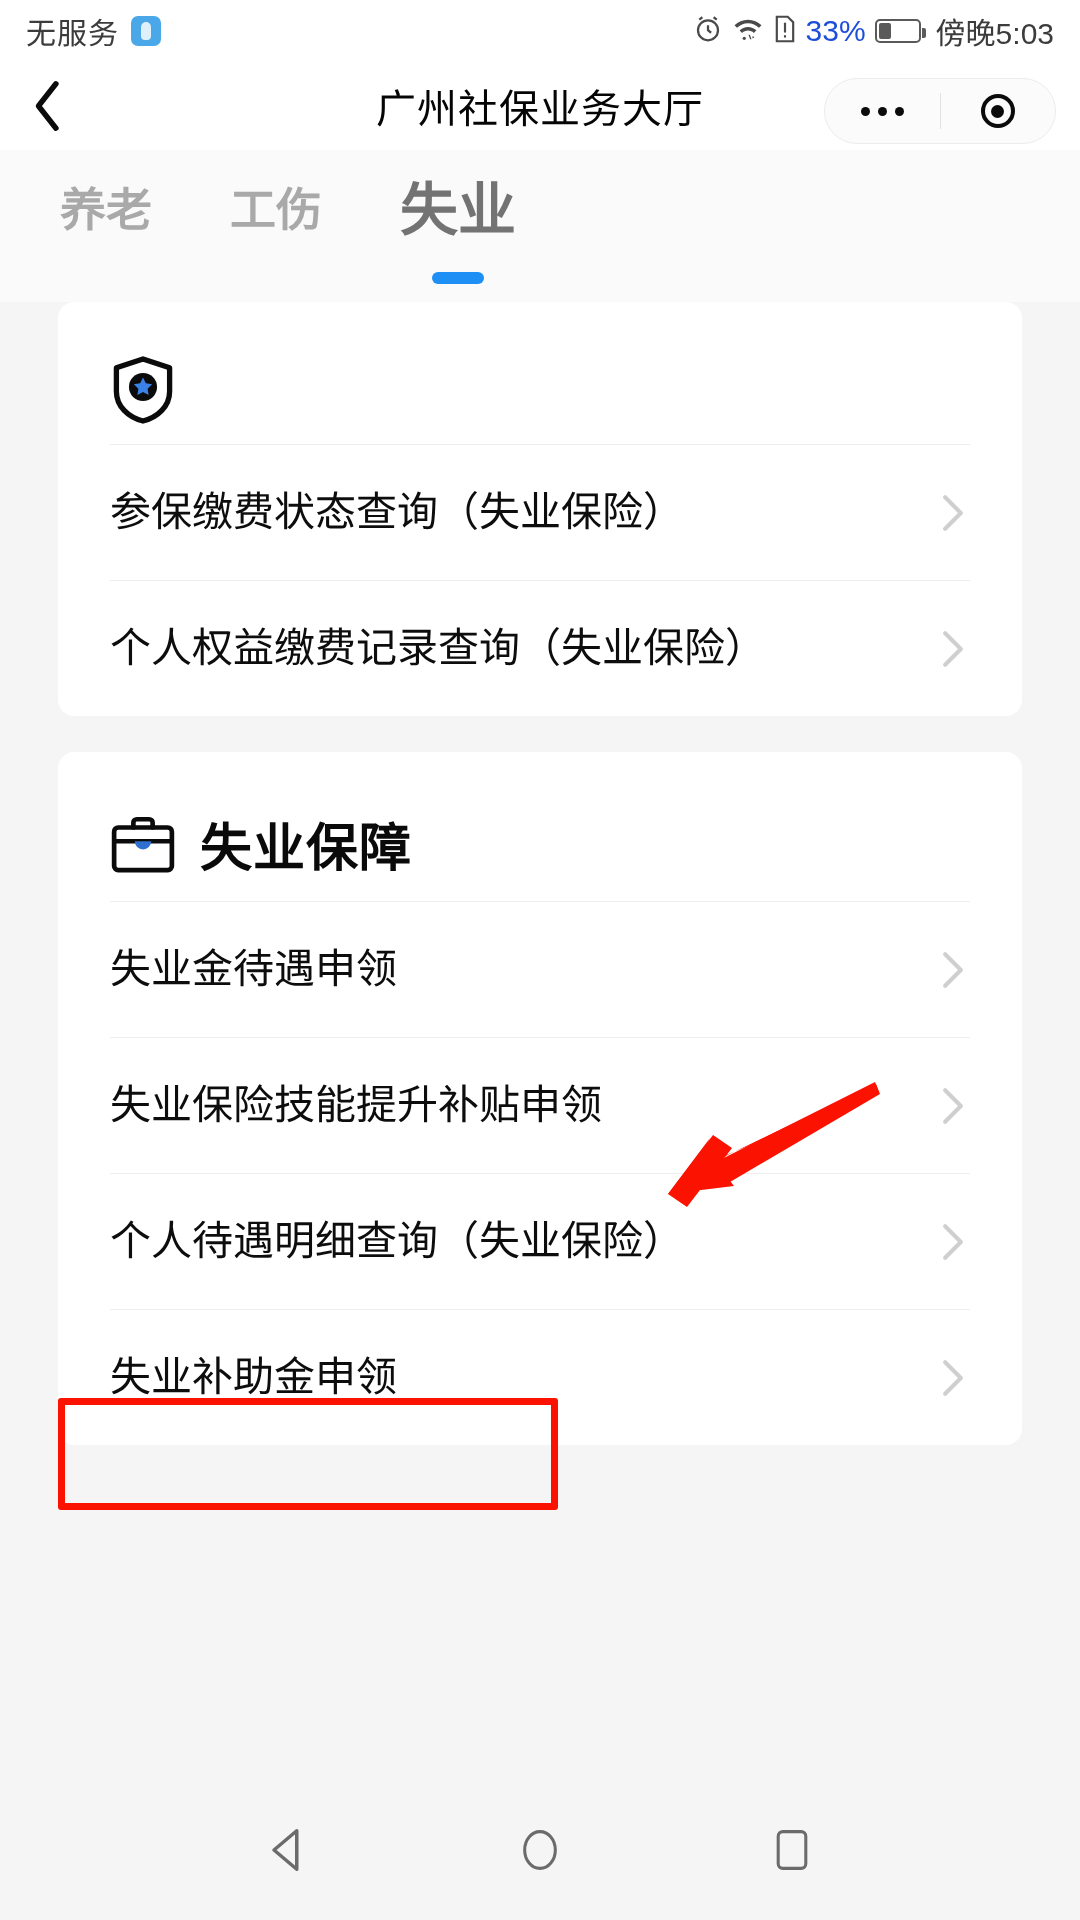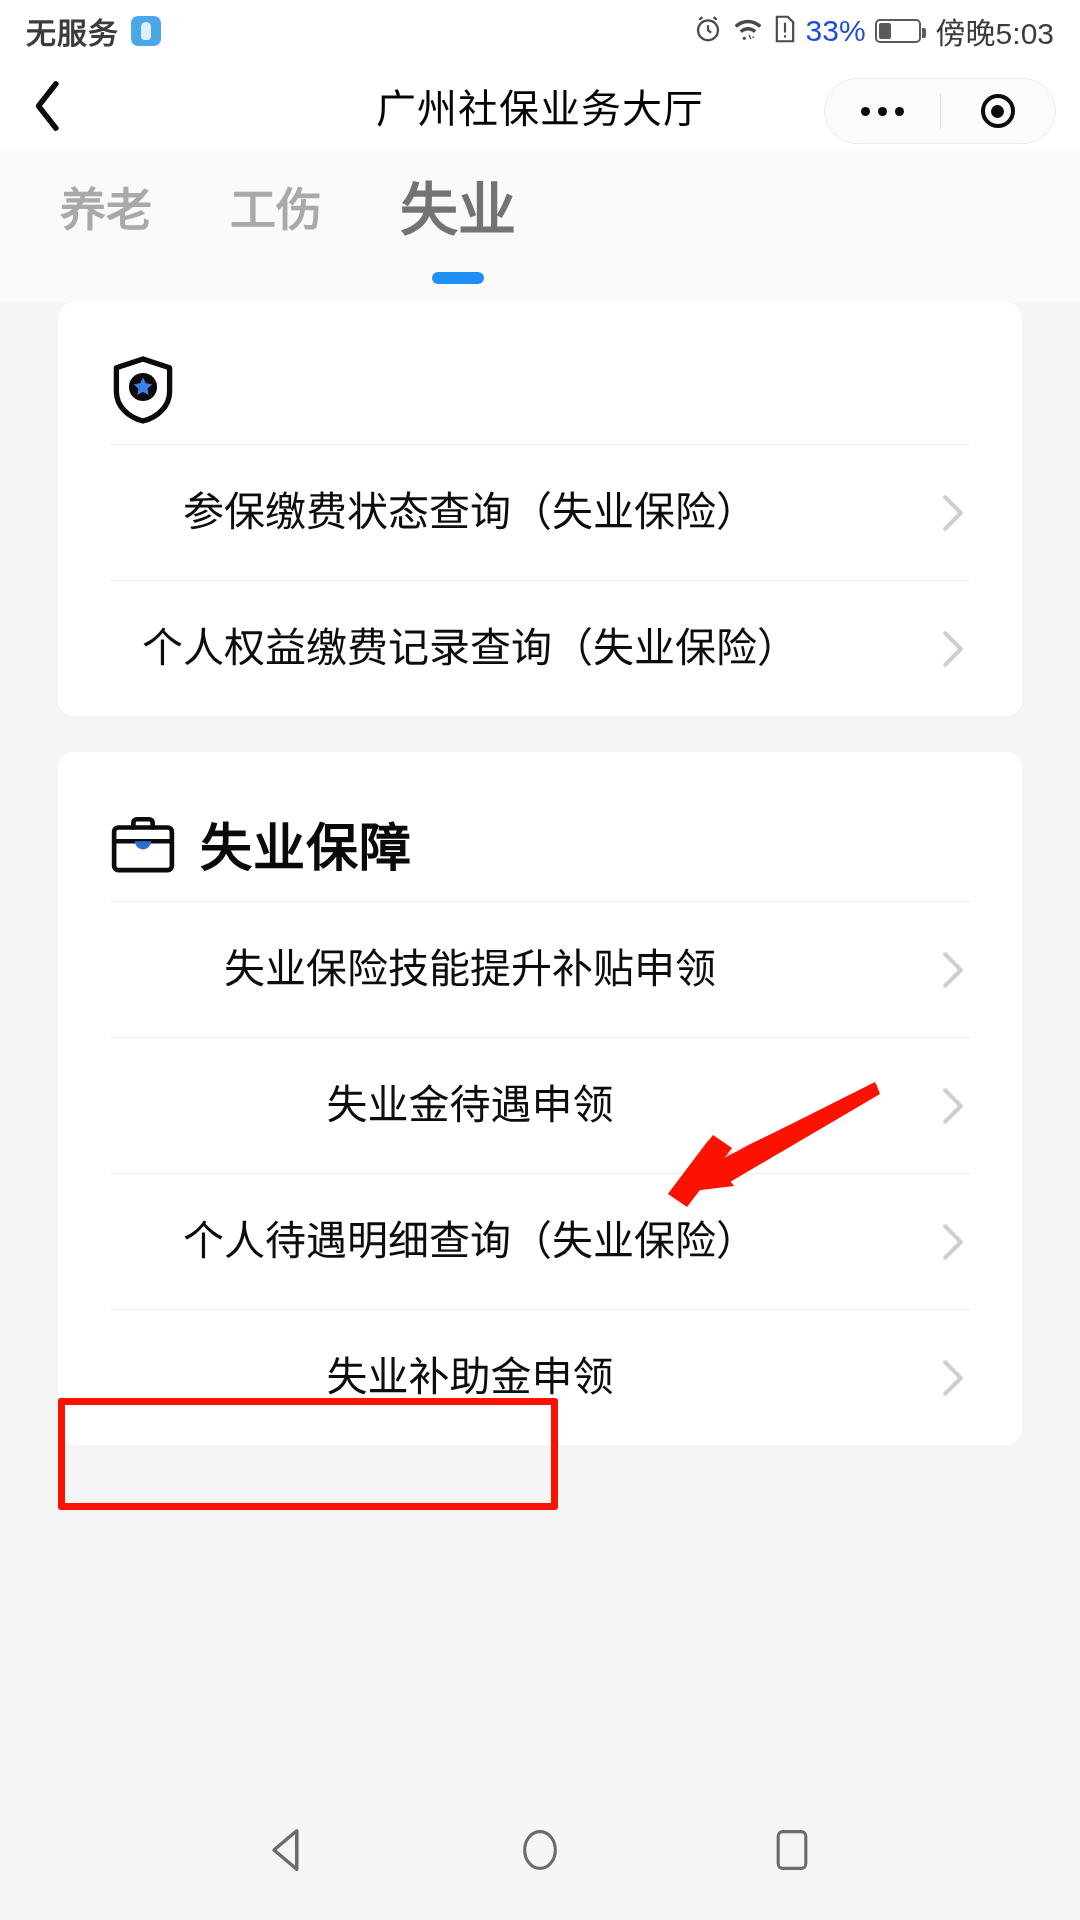--- a/index.html
+++ b/index.html
@@ -18,21 +18,21 @@
   }
 
   
   .status-bar{
     position:absolute; top:0; left:0;
     width:1080px; height:62px;
     background:#ffffff;
     display:flex; align-items:center;
     padding:0 26px;
   }
-  .sb-left{ display:flex; align-items:center; gap:12px;font-weight:bold; }
+  .sb-left{ display:flex; align-items:center; gap:12px; }
   .sb-carrier{
     font-size:30px; color:#3c3c3c; letter-spacing:1px;
   }
   .sb-dot-badge{
     width:30px; height:30px; border-radius:7px;
     background:#4aa8e8;
     display:flex; align-items:center; justify-content:center;
   }
   .sb-dot-badge i{
     display:block;
@@ -161,21 +161,20 @@
     border-top:1px solid #eeeeee;
     padding:30px 0;
     cursor:pointer;
     position:relative;
   }
   .row:first-of-type{ border-top:none; }
   .row-label{
     font-size:41px; color:#0d0d0d; line-height:1.35;
     flex:1; padding-right:40px;
     max-width:760px;
-    text-align:center;
   }
   .chev{
     width:22px; height:38px; flex:0 0 22px;
     margin-left:auto; margin-right:6px;
   }
 
   
   .annot-box{
     position:absolute;
     border:7px solid #fb1200;
@@ -308,28 +307,28 @@
         <svg class="card-icon" viewBox="0 0 48 44">
           <rect x="3" y="10" width="42" height="31" rx="3" fill="none" stroke="#0b0b0b" stroke-width="3.4"></rect>
           <path d="M17 10V6.5a2.5 2.5 0 0 1 2.5-2.5h9A2.5 2.5 0 0 1 31 6.5V10" fill="none" stroke="#0b0b0b" stroke-width="3.4" stroke-linecap="round"></path>
           <path d="M3 20h42" stroke="#0b0b0b" stroke-width="3.4"></path>
           <path d="M18 20a6 6 0 0 0 12 0z" fill="#2f6fcf"></path>
         </svg>
         <span class="card-title">失业保障</span>
       </div>
 
       <div class="row">
+        <span class="row-label">失业金待遇申领</span>
+        <svg class="chev" viewBox="0 0 14 24" fill="none" stroke="#cfcfcf" stroke-width="2.6" stroke-linecap="round" stroke-linejoin="round">
+            <path d="M2 2l10 10L2 22"></path>
+          </svg>
+      </div>
+
+      <div class="row">
         <span class="row-label">失业保险技能提升补贴申领</span>
-        <svg class="chev" viewBox="0 0 14 24" fill="none" stroke="#cfcfcf" stroke-width="2.6" stroke-linecap="round" stroke-linejoin="round">
-            <path d="M2 2l10 10L2 22"></path>
-          </svg>
-      </div>
-
-      <div class="row">
-        <span class="row-label">失业金待遇申领</span>
         <svg class="chev" viewBox="0 0 14 24" fill="none" stroke="#cfcfcf" stroke-width="2.6" stroke-linecap="round" stroke-linejoin="round">
             <path d="M2 2l10 10L2 22"></path>
           </svg>
       </div>
 
       <div class="row">
         <span class="row-label">个人待遇明细查询（失业保险）</span>
         <svg class="chev" viewBox="0 0 14 24" fill="none" stroke="#cfcfcf" stroke-width="2.6" stroke-linecap="round" stroke-linejoin="round">
             <path d="M2 2l10 10L2 22"></path>
           </svg>

